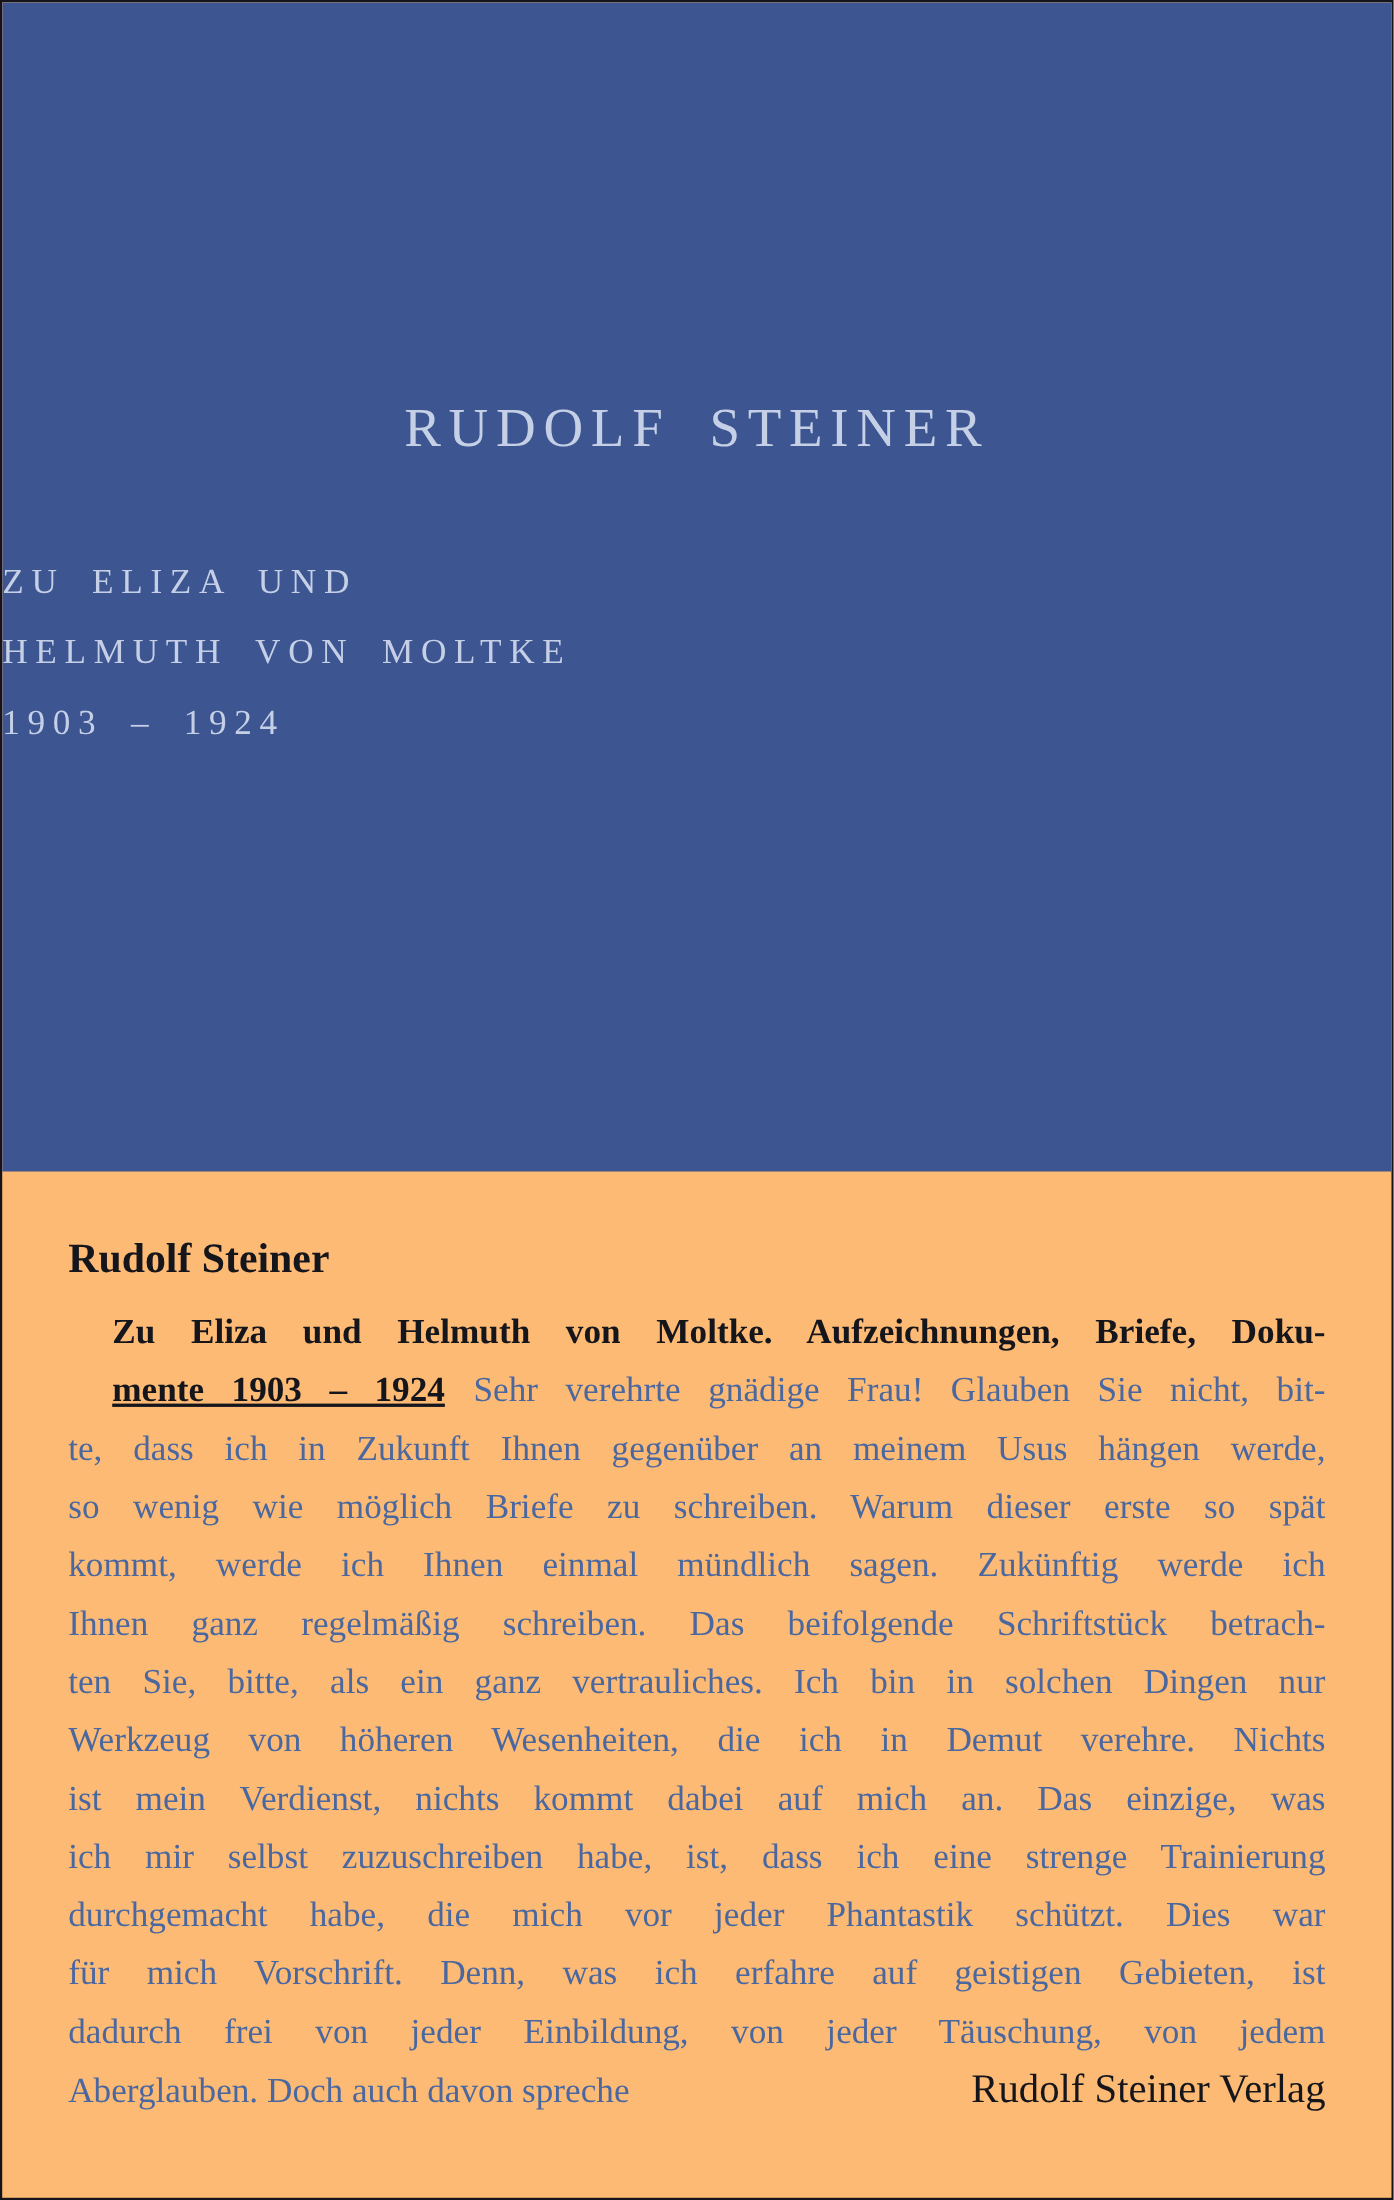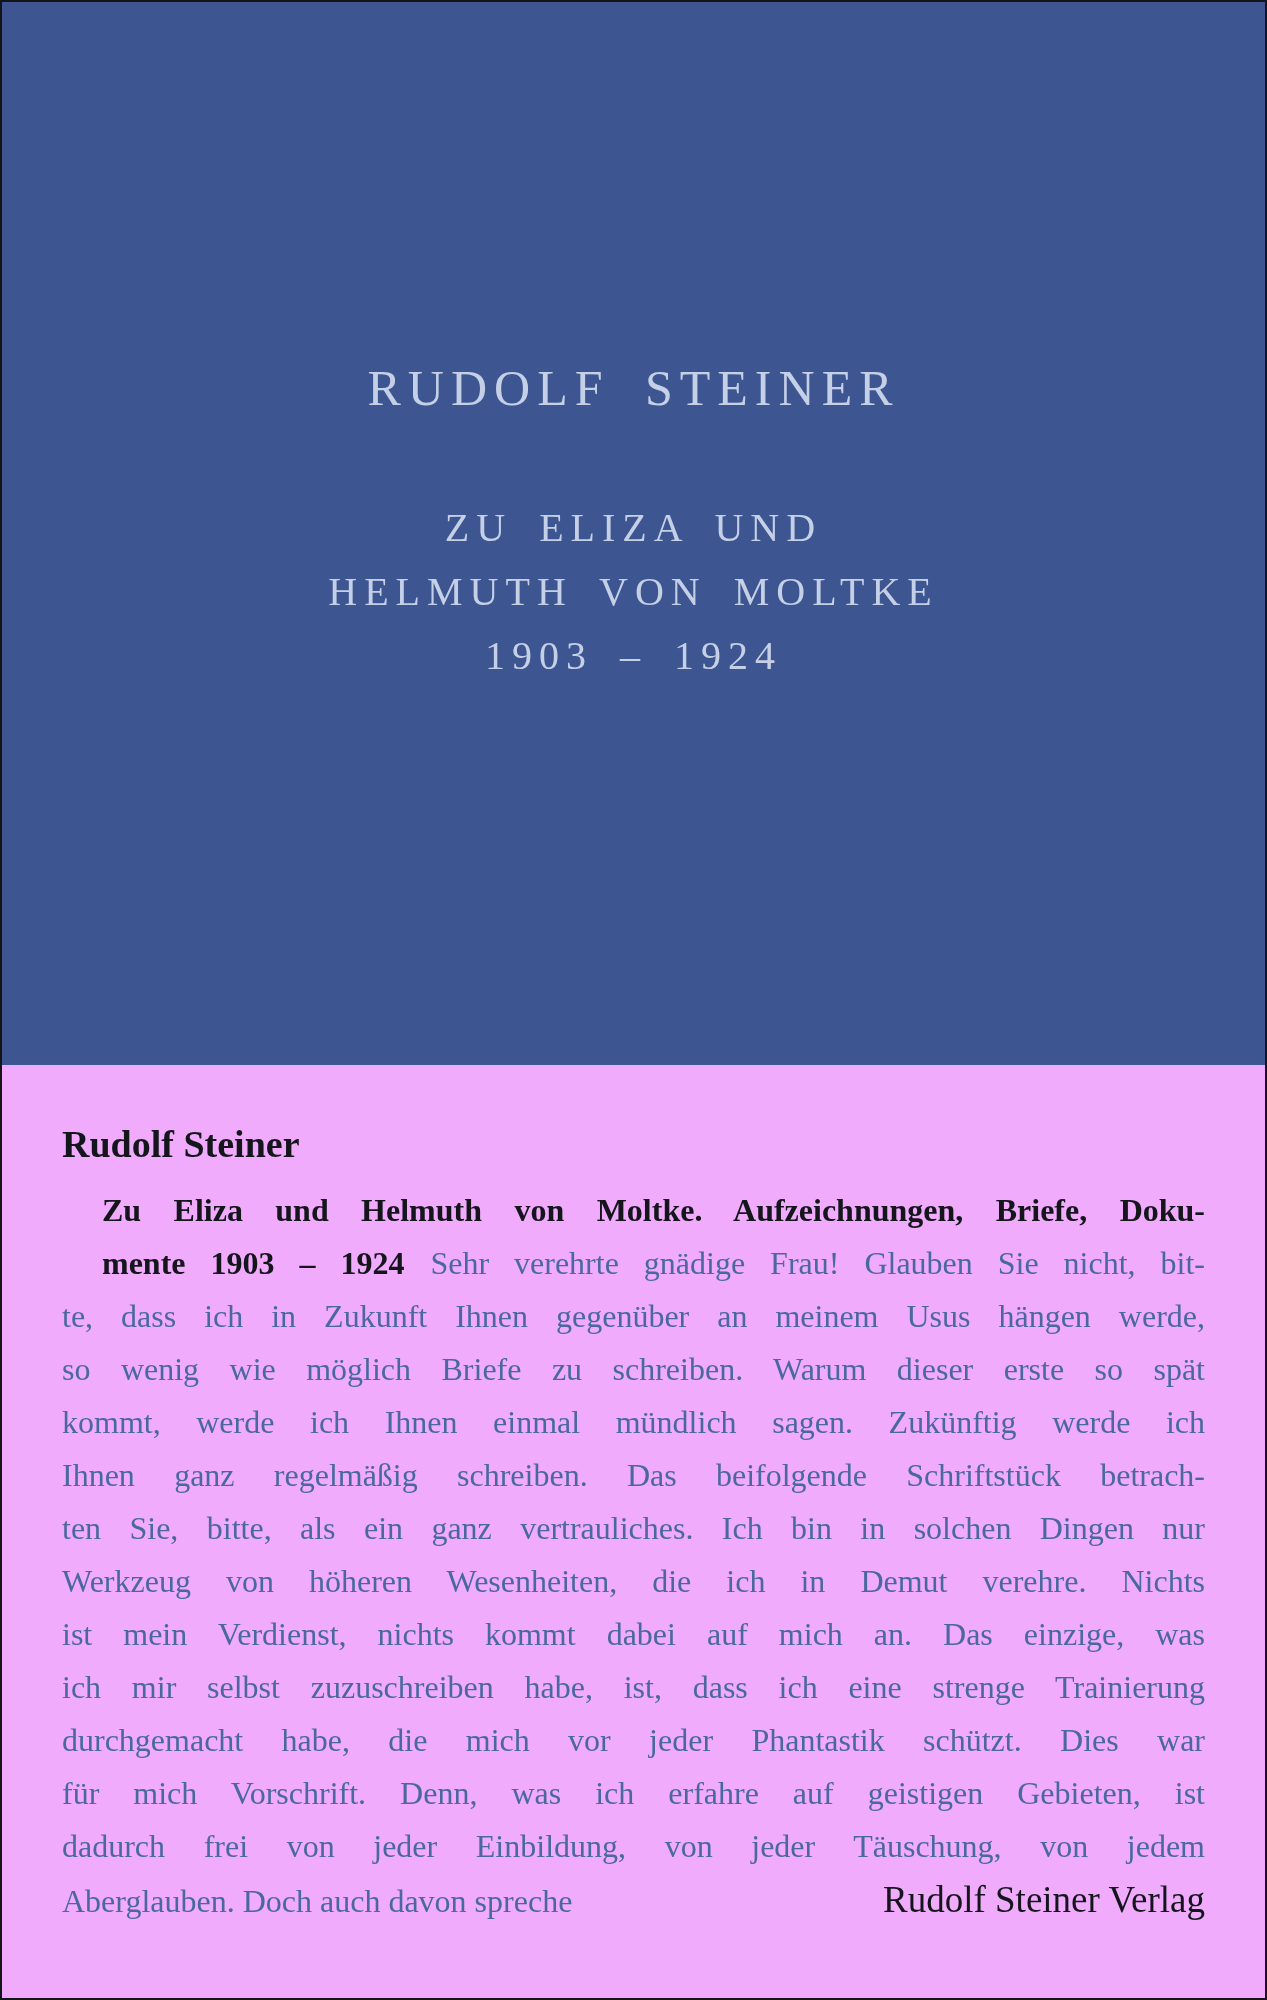--- a/index.html
+++ b/index.html
@@ -2,21 +2,21 @@
 <html><head>
 <meta charset="utf-8">
 <style>
   html, body { margin: 0; padding: 0; background: #ffffff; }
 
   .page {
     position: relative;
     width: 1267px;
     height: 2000px;
     box-sizing: border-box;
-    background: #f0abfc;
+    background: #fdba74;
     border: 2px solid #14141a;
     overflow: hidden;
     font-family: "Liberation Serif", serif;
   }
 
   
   .cover-panel {
     position: absolute;
     top: 0; left: 0; right: 0;
     height: 1063px;
@@ -32,22 +32,22 @@
     line-height: 56px;
     letter-spacing: 7px;
     word-spacing: 16px;
     color: #c5d0e7;
   }
 
   .cover-title {
     position: absolute;
     top: 494px;
     left: 0; right: 0;
-    text-align: center;
-    font-size: 40px;
+    text-align: left;
+    font-size: 32px;
     line-height: 64px;
     letter-spacing: 7px;
     word-spacing: 10px;
     color: #c5d0e7;
   }
 
   
   .text-block {
     position: absolute;
     left: 60px;
@@ -73,21 +73,21 @@
     -moz-text-align-last: justify;
     color: #4a689f;
   }
 
   .jline .ink, .jline.ink {
     color: #15151c;
     font-weight: bold;
     margin-left: 40px;
   }
 
-  .jline .gap { margin-right: 26px; }
+  .jline .gap { margin-right: 26px; text-decoration: underline; }
 
   .last-line {
     display: flex;
     justify-content: space-between;
     align-items: baseline;
     line-height: 53px;
     height: 53px;
     gap: 19px;
   }
 

